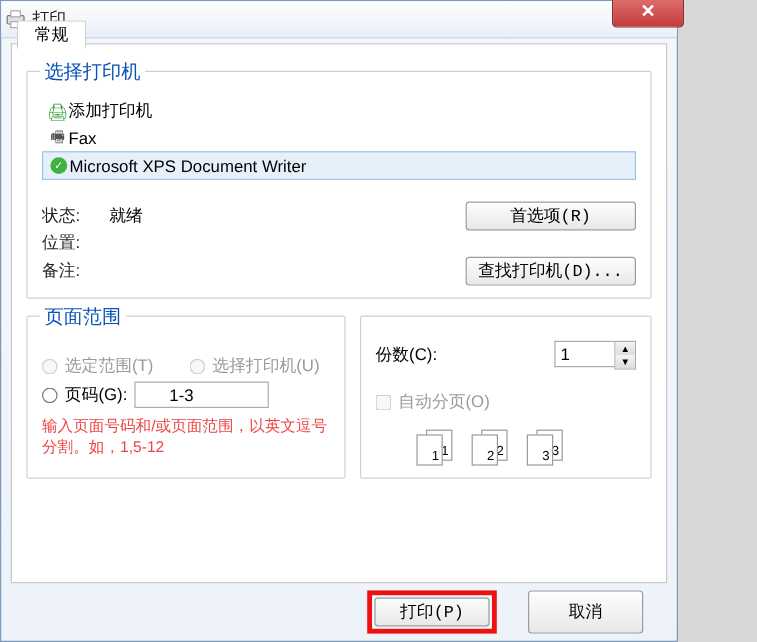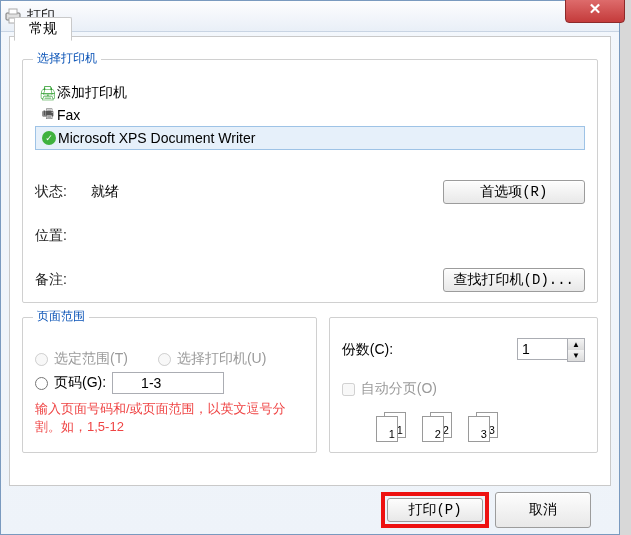--- a/index.html
+++ b/index.html
@@ -3,21 +3,21 @@
 <meta charset="utf-8">
 <style>
   html, body {
     margin: 0;
     padding: 0;
     font-family: "Microsoft YaHei", "SimSun", Tahoma, sans-serif;
     font-size: 14px;
     background: #d8d8d8;
   }
   .window {
-    width: 620px;
+    width: 565px;
     height: 535px;
     background: linear-gradient(#f3f7fc, #eef3f9);
     border: 1px solid #7a9abf;
     box-sizing: border-box;
     position: relative;
   }
   .titlebar {
     height: 30px;
     background: linear-gradient(#fdfdfe, #e9eff7);
     border-bottom: 1px solid #c8d4e3;
@@ -76,43 +76,43 @@
     position:relative;
     padding:14px 12px 10px 12px;
     margin-bottom:14px;
   }
   .groupbox > .legend {
     position:absolute;
     top:-10px; left:10px;
     background:#fff;
     padding:0 4px;
     color:#0b54b7;
-    font-size:12px;
+    font-size:16px;
   }
 
   .printer-list {
     margin: 8px 0 6px 0;
   }
   .printer-item {
     display:flex; align-items:center;
     height:22px;
     padding:0 4px;
   }
   .printer-item.selected {
     background:#e6f0fa;
     border:1px solid #9ec3e6;
   }
   .printer-item .pi-icon { width:18px; display:inline-flex; justify-content:center; }
 
   .status-grid {
     display:grid;
     grid-template-columns: 56px 1fr auto;
-    row-gap:23px;
+    row-gap:2px;
     align-items:center;
-    margin-top:30px;
+    margin-top:18px;
   }
   .status-label { color:#222; }
   .win-btn {
     background:linear-gradient(#fdfdfd,#e8e8e8);
     border:1px solid #9c9c9c;
     border-radius:3px;
     padding:2px 10px;
     font-size:14px;
     font-family:Liberation Mono, monospace;
     min-width:110px;
@@ -172,21 +172,21 @@
     padding:0 2px 1px 0; box-sizing:border-box;
   }
   .page-stack .s1 { left:0; top:4px; }
   .page-stack .s2 { left:8px; top:0; }
 
   .footer {
     position:absolute;
     left:0; right:0; bottom:6px;
     display:flex;
     justify-content:flex-end;
-    gap:6px;
+    gap:26px;
     padding-right:28px;
   }
   .print-highlight {
     border:4px solid #e11;
     padding:2px;
     display:inline-block;
   }
   .footer .win-btn { min-width:96px; }
 
   .icon-add-printer { color:#2a9b2a; font-size:14px; }

